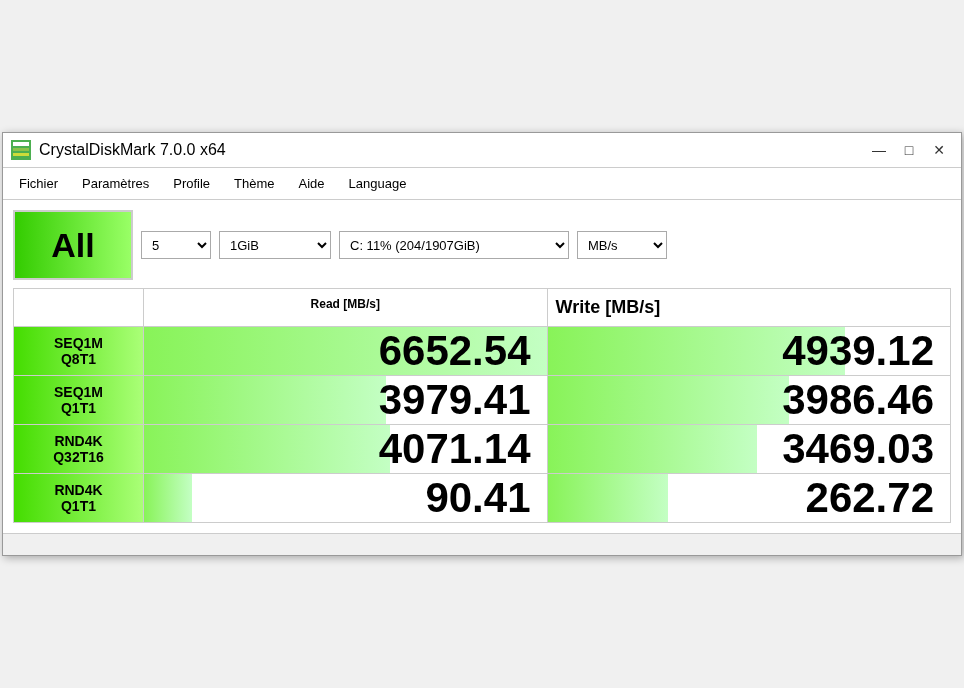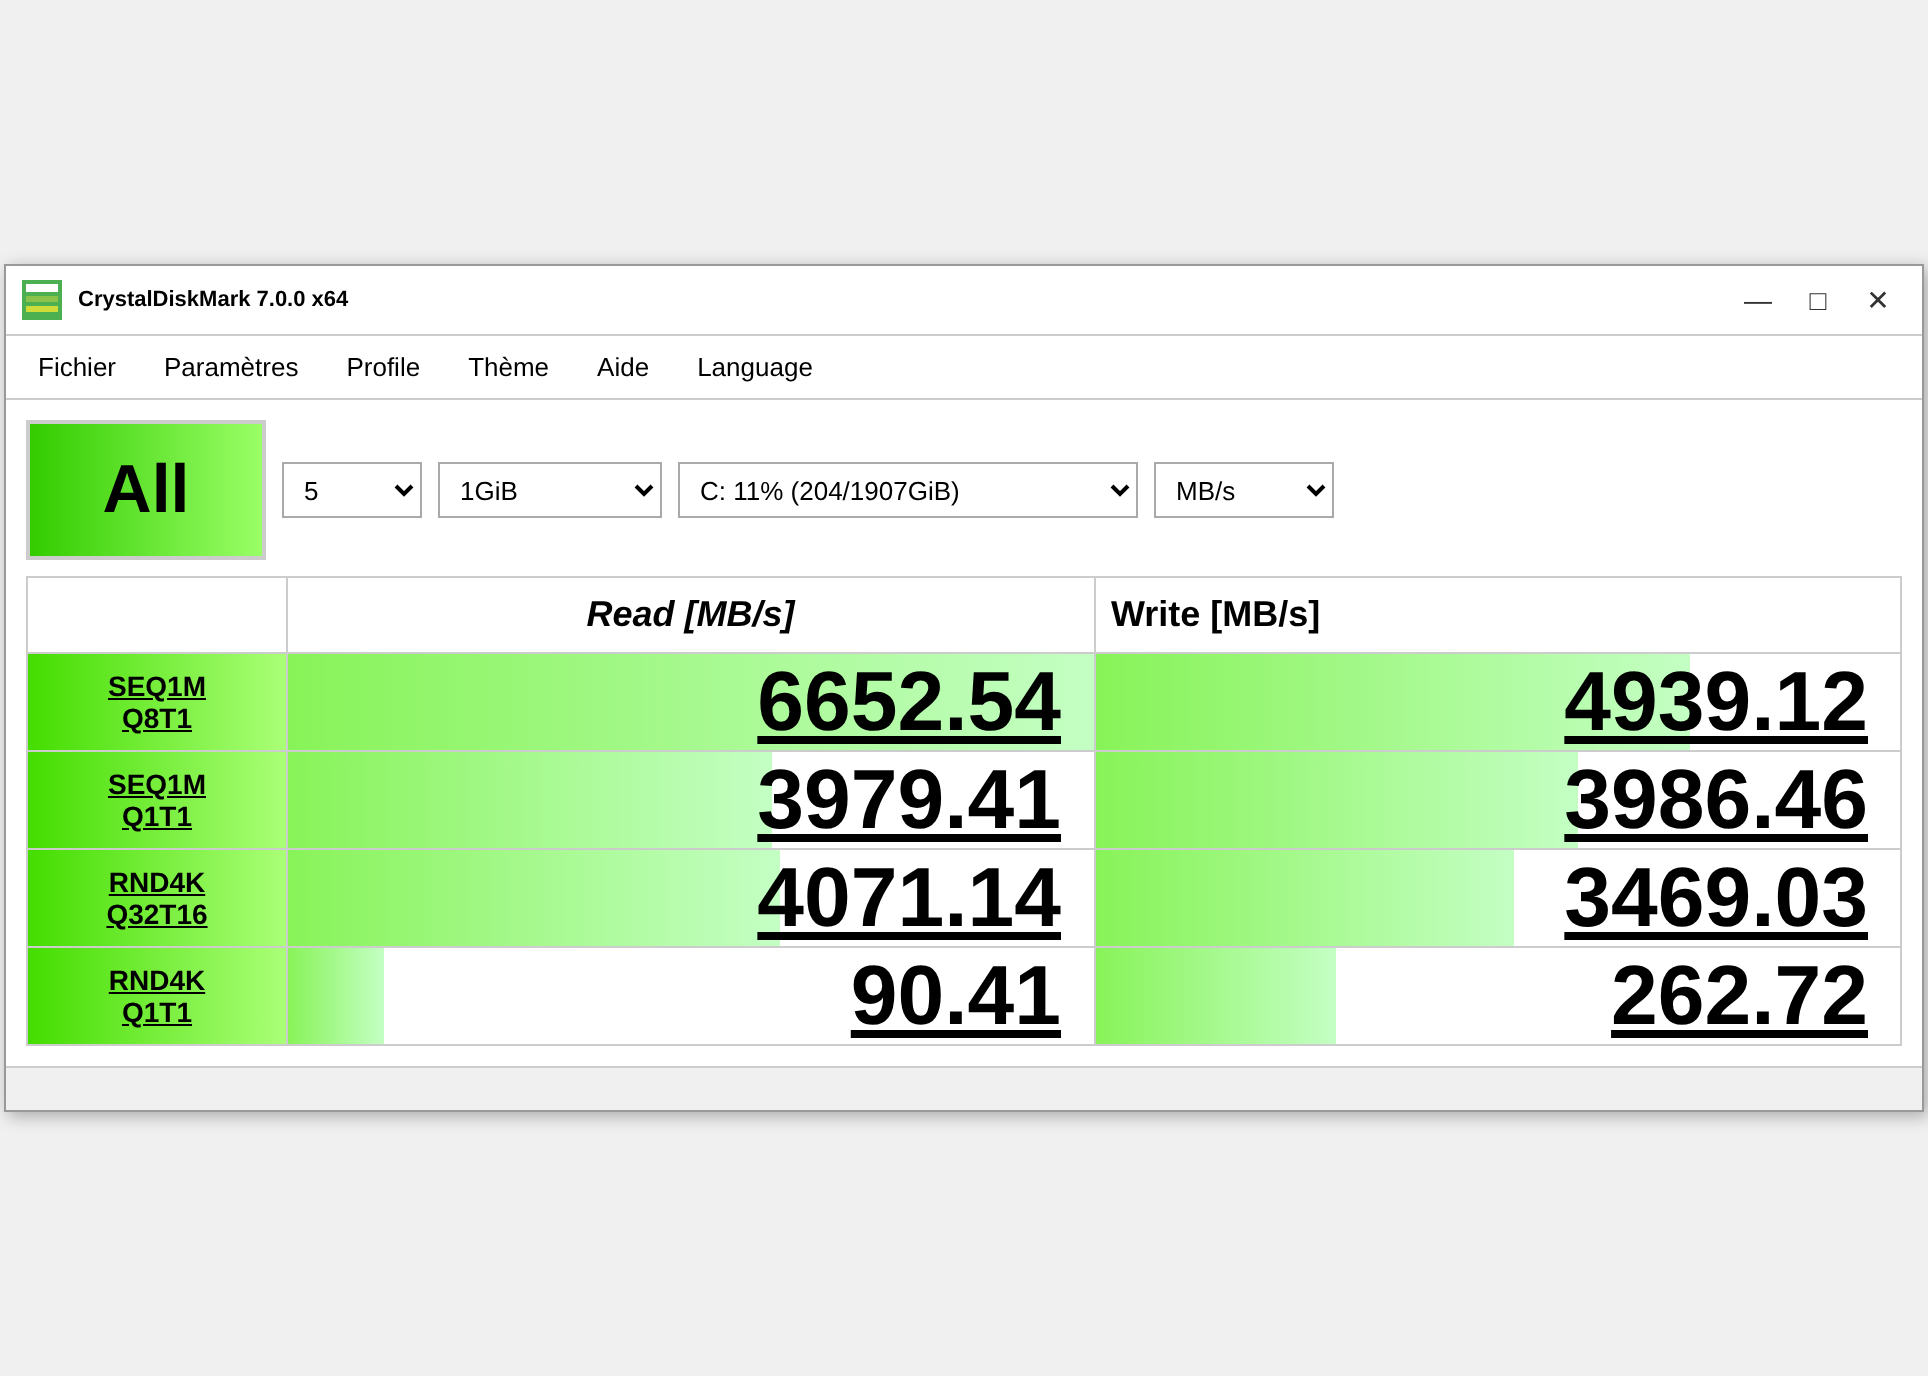--- a/index.html
+++ b/index.html
@@ -30,22 +30,22 @@
       user-select: none;
     }
     .title-bar-icon {
       width: 20px;
       height: 20px;
       margin-right: 8px;
       flex-shrink: 0;
     }
     .title-bar-text {
       flex: 1;
-      font-size: 11px;
-      font-weight: bold;
+      font-size: 16px;
+      font-weight: normal;
       color: #000;
     }
     .title-bar-controls {
       display: flex;
       gap: 2px;
     }
     .title-btn {
       width: 28px;
       height: 22px;
       background: transparent;
@@ -121,38 +121,36 @@
     }
     .header-label {
       width: 130px;
       border-right: 1px solid #ccc;
       border-bottom: 1px solid #ccc;
       padding: 6px;
     }
     .header-read {
       flex: 1;
       text-align: center;
-      font-size: 18px;
+      font-size: 12px;
       font-weight: bold;
       padding: 8px;
       border-right: 1px solid #ccc;
       border-bottom: 1px solid #ccc;
-      font-style: italic;
     }
     .header-write {
       flex: 1;
       font-size: 18px;
       font-weight: bold;
       padding: 8px;
       border-bottom: 1px solid #ccc;
     }
     .data-row {
       display: flex;
       flex: 1;
-      text-decoration: underline;
     }
     .row-label {
       width: 130px;
       display: flex;
       align-items: center;
       justify-content: center;
       font-weight: bold;
       font-size: 14px;
       text-align: center;
       border-right: 1px solid #ccc;

